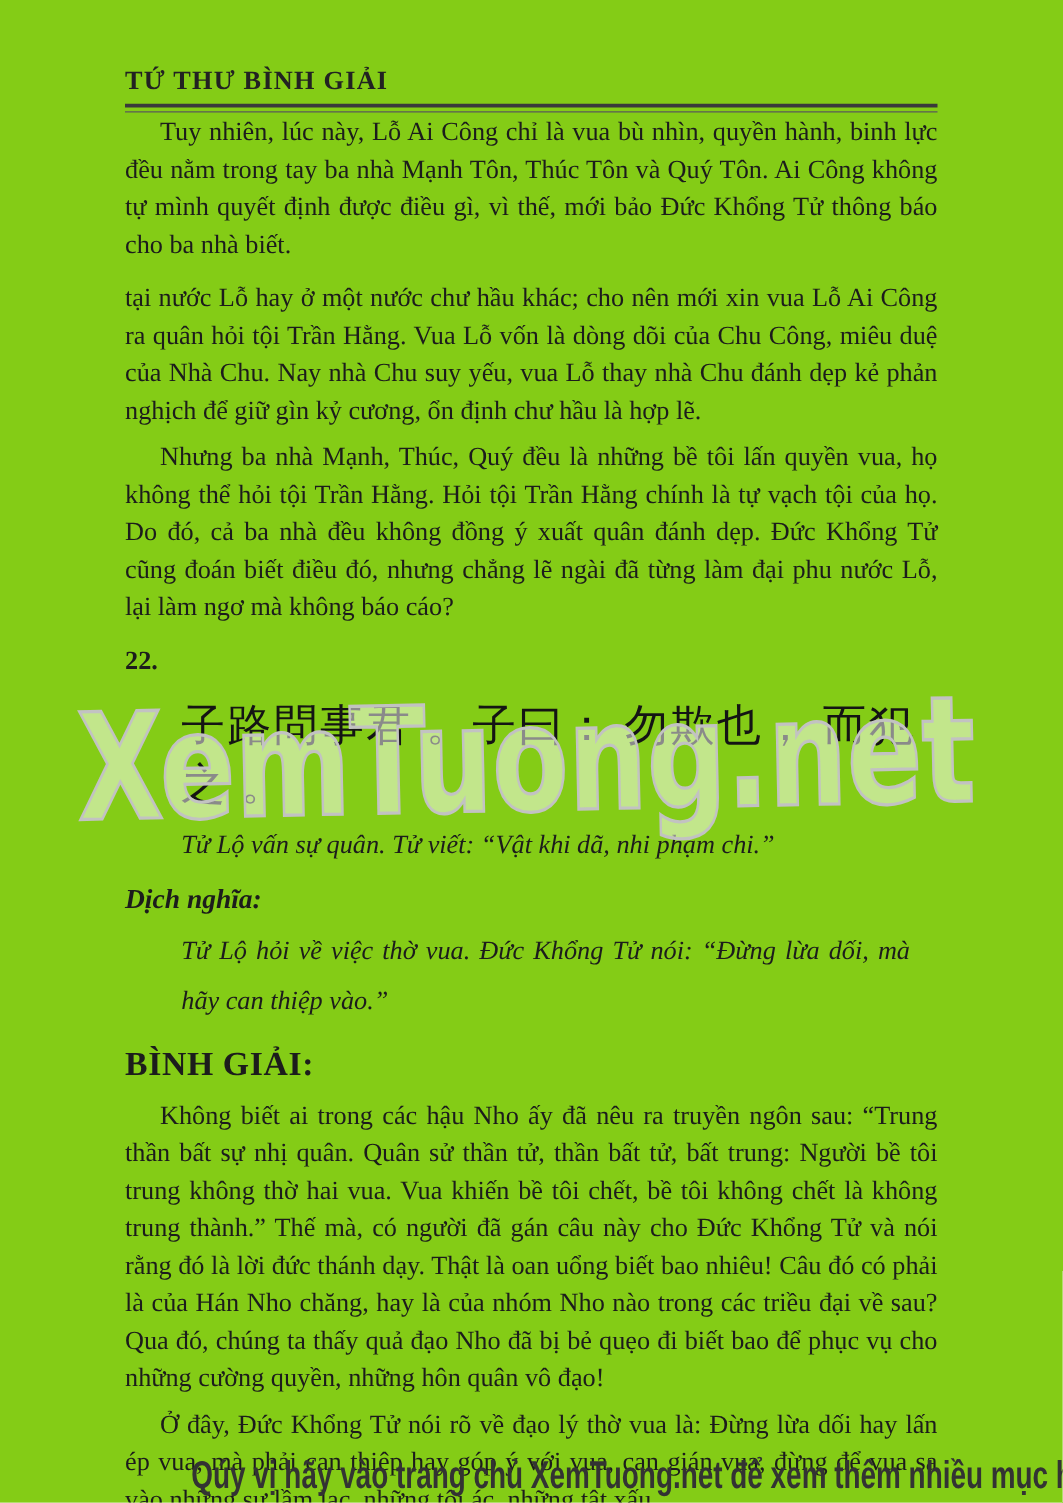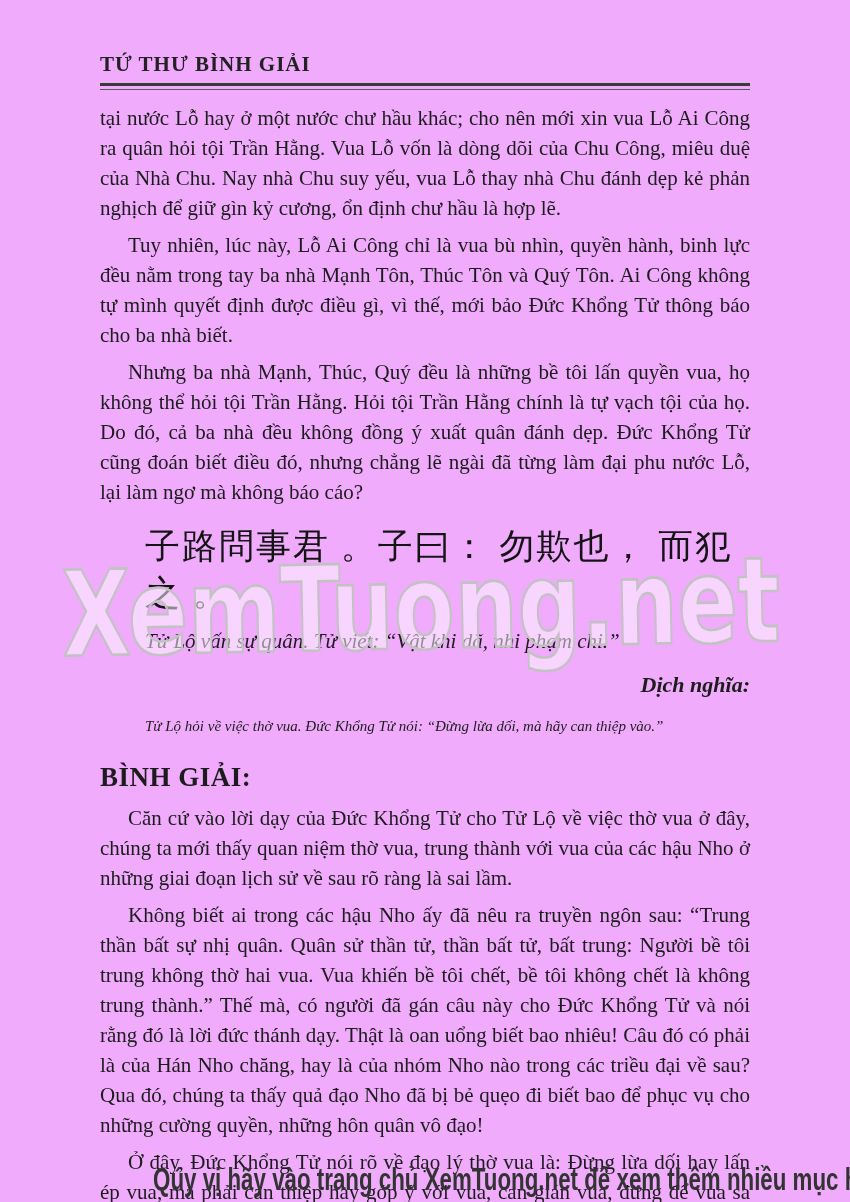--- a/index.html
+++ b/index.html
@@ -7,21 +7,21 @@
     width:850px;height:1202px;
     background:#ffffff;
     font-family:"Liberation Serif","DejaVu Serif",serif;
     color:#1c1c1c;
     position:relative;
     overflow:hidden;
   }
   .page{
     position:relative;
     width:850px;height:1202px;
-    background:#f0abfc;
+    background:#84cc16;
   }
   .content{
     position:relative;
     padding:52px 100px 0 100px;
   }
   
   .running-head{
     font-size:21px;
     font-weight:bold;
     letter-spacing:1px;
@@ -60,24 +60,23 @@
     font-size:21px;
     font-style:italic;
     margin-top:12px;
     margin-left:45px;
   }
   .dich-heading{
     font-size:22px;
     font-weight:bold;
     font-style:italic;
     margin-top:18px;
-    text-align:right;
   }
   .translation{
-    font-size:15px;
+    font-size:21px;
     font-style:italic;
     line-height:40px;
     margin-top:8px;
     margin-left:45px;
     margin-right:22px;
     text-align:justify;
   }
   .binh-heading{
     font-size:27px;
     font-weight:bold;
@@ -115,32 +114,32 @@
 </head>
 <body>
 
 <div class="page">
 
   <div class="content">
 
     <div class="running-head">TỨ THƯ BÌNH GIẢI</div>
     <div class="head-rule"></div>
 
+    <p class="body indent">Tuy nhiên, lúc này, Lỗ Ai Công chỉ là vua bù nhìn, quyền hành, binh lực đều nằm trong tay ba nhà Mạnh Tôn, Thúc Tôn và Quý Tôn. Ai Công không tự mình quyết định được điều gì, vì thế, mới bảo Đức Khổng Tử thông báo cho ba nhà biết.</p>
     <p class="body noindent">tại nước Lỗ hay ở một nước chư hầu khác; cho nên mới xin vua Lỗ Ai Công ra quân hỏi tội Trần Hằng. Vua Lỗ vốn là dòng dõi của Chu Công, miêu duệ của Nhà Chu. Nay nhà Chu suy yếu, vua Lỗ thay nhà Chu đánh dẹp kẻ phản nghịch để giữ gìn kỷ cương, ổn định chư hầu là hợp lẽ.</p>
-    <p class="body indent">Tuy nhiên, lúc này, Lỗ Ai Công chỉ là vua bù nhìn, quyền hành, binh lực đều nằm trong tay ba nhà Mạnh Tôn, Thúc Tôn và Quý Tôn. Ai Công không tự mình quyết định được điều gì, vì thế, mới bảo Đức Khổng Tử thông báo cho ba nhà biết.</p>
     <p class="body indent">Nhưng ba nhà Mạnh, Thúc, Quý đều là những bề tôi lấn quyền vua, họ không thể hỏi tội Trần Hằng. Hỏi tội Trần Hằng chính là tự vạch tội của họ. Do đó, cả ba nhà đều không đồng ý xuất quân đánh dẹp. Đức Khổng Tử cũng đoán biết điều đó, nhưng chẳng lẽ ngài đã từng làm đại phu nước Lỗ, lại làm ngơ mà không báo cáo?</p>
 
+    <div class="section-number">22.</div>
     <div class="chinese">子路問事君 。子曰： 勿欺也， 而犯之 。</div>
     <div class="translit">Tử Lộ vấn sự quân. Tử viết: “Vật khi dã, nhi phạm chi.”</div>
 
     <div class="dich-heading">Dịch nghĩa:</div>
     <div class="translation">Tử Lộ hỏi về việc thờ vua. Đức Khổng Tử nói: “Đừng lừa dối, mà hãy can thiệp vào.”</div>
 
     <div class="binh-heading">BÌNH GIẢI:</div>
-    <p class="body indent">Căn cứ vào lời dạy của Đức Khổng Tử cho Tử Lộ về việc thờ vua ở đây, chúng ta mới thấy quan niệm thờ vua, trung thành với vua của các hậu Nho ở những giai đoạn lịch sử về sau rõ ràng là sai lầm.</p>
     <p class="body indent">Không biết ai trong các hậu Nho ấy đã nêu ra truyền ngôn sau: “Trung thần bất sự nhị quân. Quân sử thần tử, thần bất tử, bất trung: Người bề tôi trung không thờ hai vua. Vua khiến bề tôi chết, bề tôi không chết là không trung thành.” Thế mà, có người đã gán câu này cho Đức Khổng Tử và nói rằng đó là lời đức thánh dạy. Thật là oan uổng biết bao nhiêu! Câu đó có phải là của Hán Nho chăng, hay là của nhóm Nho nào trong các triều đại về sau? Qua đó, chúng ta thấy quả đạo Nho đã bị bẻ quẹo đi biết bao để phục vụ cho những cường quyền, những hôn quân vô đạo!</p>
     <p class="body indent">Ở đây, Đức Khổng Tử nói rõ về đạo lý thờ vua là: Đừng lừa dối hay lấn ép vua, mà phải can thiệp hay góp ý với vua, can gián vua, đừng để vua sa vào những sự lầm lạc, những tội ác, những tật xấu...</p>
 
   </div>
 
   <svg class="watermark" viewBox="0 0 760 160" xmlns="http://www.w3.org/2000/svg" aria-hidden="true">
     <text x="12" y="118" font-family="DejaVu Sans, Liberation Sans, sans-serif" font-weight="bold" font-size="118" textLength="718" lengthAdjust="spacingAndGlyphs" fill="rgba(255,255,255,0.5)" stroke="#c2c2c2" stroke-width="2.6" transform="rotate(-1.2 380 80)">XemTuong.net</text>
   </svg>
 
   <div class="footer">

